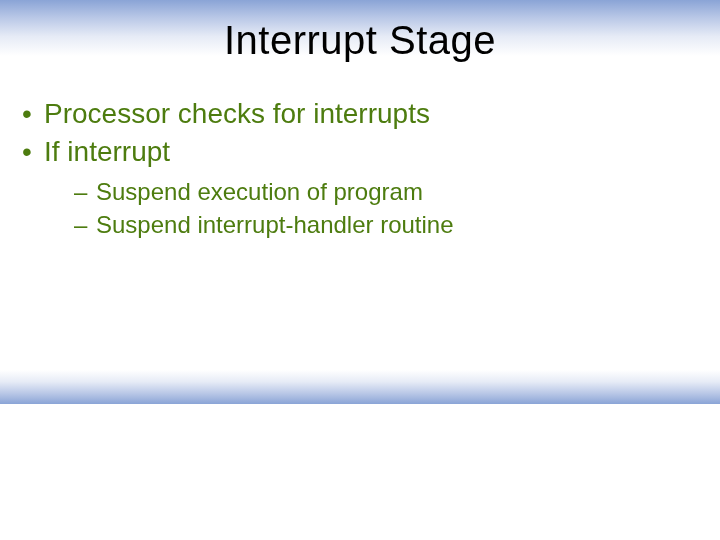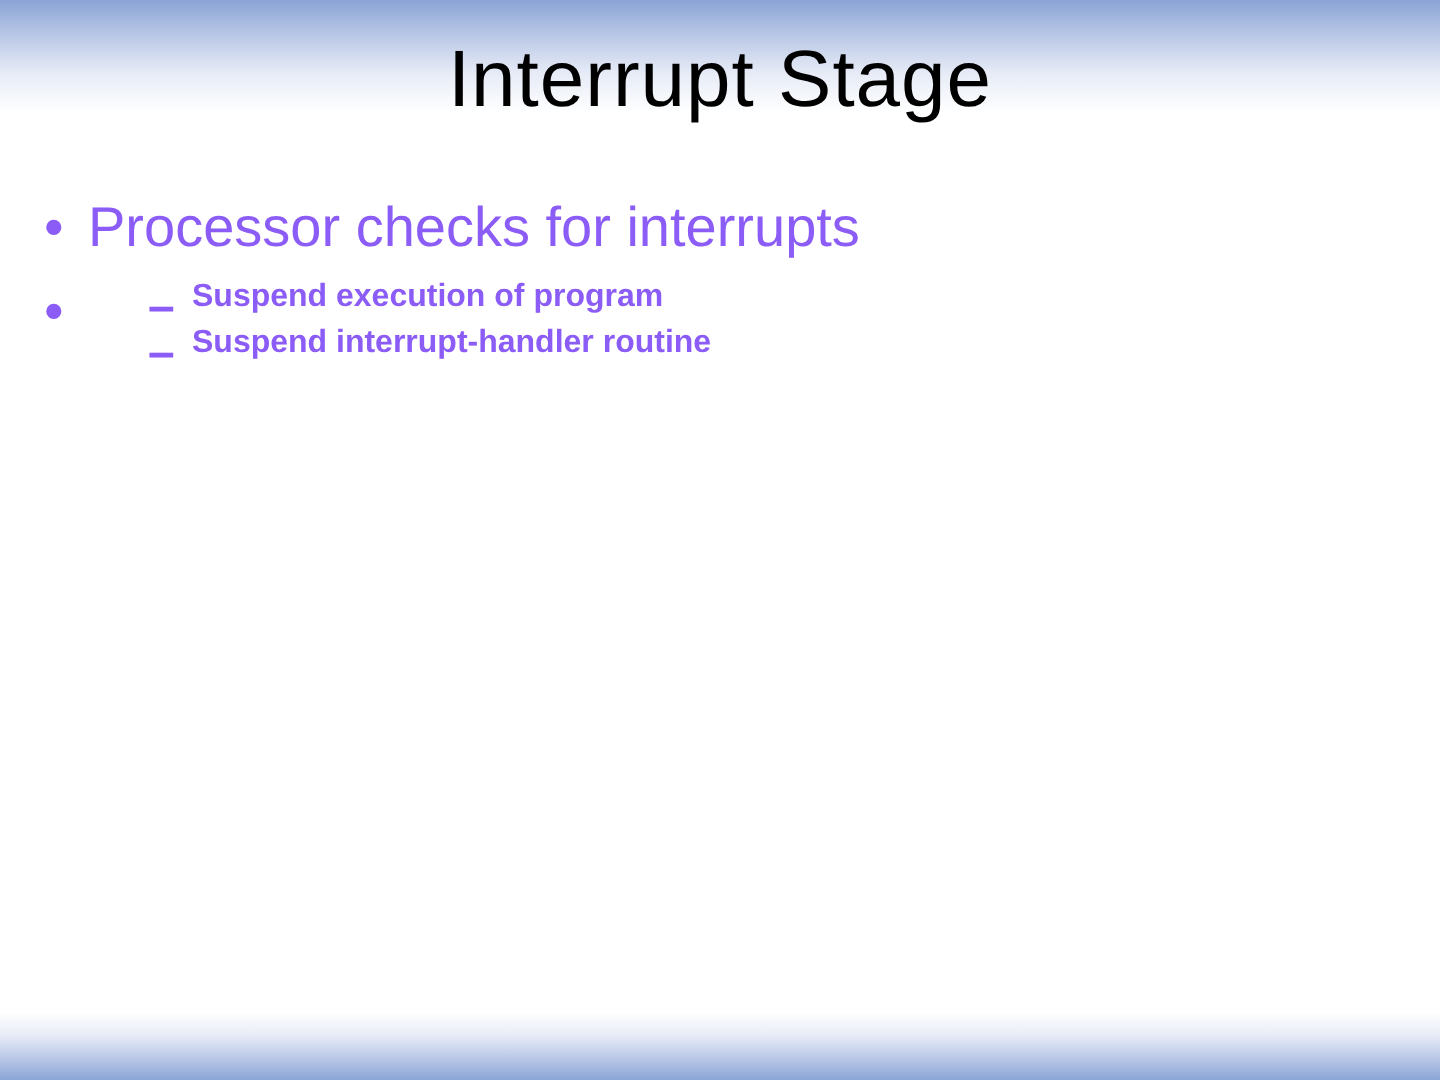--- a/index.html
+++ b/index.html
@@ -7,21 +7,21 @@
     padding: 0;
     width: 720px;
     height: 540px;
     overflow: hidden;
     font-family: Arial, Helvetica, sans-serif;
     background: #ffffff;
   }
   .slide {
     position: relative;
     width: 720px;
-    height: 540px;
+    height: 404px;
     box-sizing: border-box;
   }
   .grad-top {
     position: absolute;
     top: 0;
     left: 0;
     width: 720px;
     height: 56px;
     background: linear-gradient(to bottom, #8aa4d6 0%, #b7c6e6 30%, #e6ebf6 65%, #ffffff 100%);
   }
@@ -41,21 +41,21 @@
     text-align: center;
     font-size: 40px;
     color: #000;
     letter-spacing: 0.5px;
   }
   .content {
     position: absolute;
     top: 96px;
     left: 16px;
     width: 688px;
-    color: #8b5cf6;
+    color: #4d7c0f;
   }
   ul.level1 {
     list-style: none;
     margin: 0;
     padding: 0;
   }
   ul.level1 > li {
     position: relative;
     padding-left: 28px;
     font-size: 28px;
@@ -71,24 +71,23 @@
     line-height: 1.28;
   }
   ul.level2 {
     list-style: none;
     margin: 6px 0 0 0;
     padding: 0 0 0 28px;
   }
   ul.level2 > li {
     position: relative;
     padding-left: 24px;
-    font-size: 16px;
+    font-size: 24px;
     line-height: 1.32;
     margin-bottom: 2px;
-    font-weight: bold;
   }
   ul.level2 > li::before {
     content: "–";
     position: absolute;
     left: 2px;
     top: 0;
     font-size: 24px;
     line-height: 1.32;
   }
 </style>
@@ -100,20 +99,21 @@
   <div class="grad-bottom"></div>
 
   <div class="title">Interrupt Stage</div>
 
   <div class="content">
     <ul class="level1">
       <li>
         <span>Processor checks for interrupts</span>
       </li>
       <li>
+        <span>If interrupt</span>
         <ul class="level2">
           <li>
             <span>Suspend execution of program</span>
           </li>
           <li>
             <span>Suspend interrupt-handler routine</span>
           </li>
         </ul>
       </li>
     </ul>

